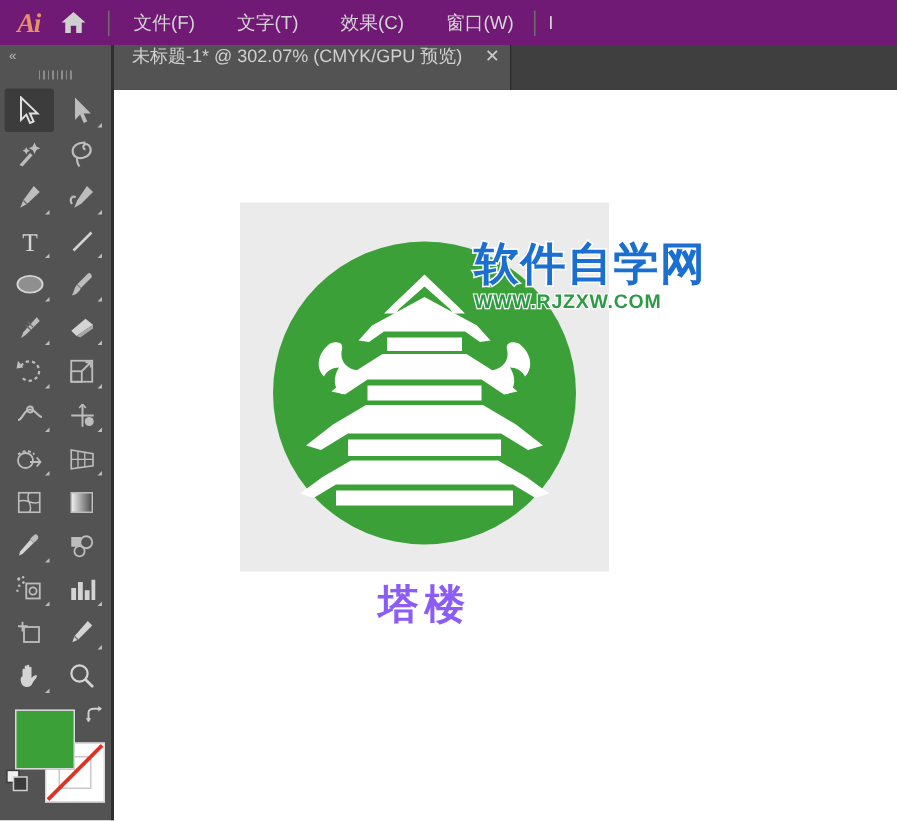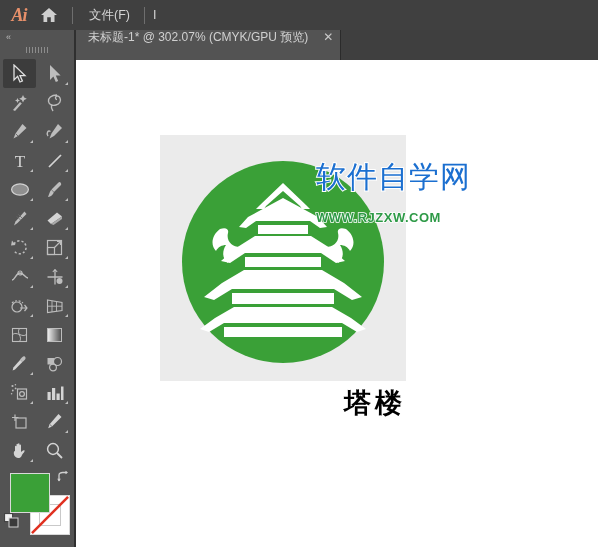--- a/index.html
+++ b/index.html
@@ -7,21 +7,21 @@
   body {
     font-family:"Liberation Sans","DejaVu Sans",sans-serif;
     background:#ffffff;
     -webkit-font-smoothing:antialiased;
   }
   #app { position:relative; width:598px; height:547px; }
 
   
   .menubar{
     position:absolute; left:0; top:0; width:598px; height:30px;
-    background:#404040; display:flex; align-items:center;
+    background:#701a75; display:flex; align-items:center;
   }
   .ai-logo{
     width:34px; height:30px; display:flex; align-items:center; justify-content:center;
     color:#e8906a; font-size:18px; font-weight:bold; font-style:italic;
     font-family:"Liberation Serif","DejaVu Serif",serif; letter-spacing:-1px;
     padding-left:4px;
   }
   .home-btn{
     width:30px; height:30px; display:flex; align-items:center; justify-content:center;
   }
@@ -107,53 +107,56 @@
   }
   .artboard{
     position:absolute; left:82px; top:75px; width:246px; height:246px;
     background:#ebebeb;
   }
   .logo-wrap{
     position:absolute; left:82px; top:75px; width:246px; height:246px;
   }
   .label{
     position:absolute; left:82px; top:325px; width:246px;
-    text-align:right; color:#000000; font-size:27px; font-weight:bold;
+    text-align:center; color:#8b5cf6; font-size:27px; font-weight:bold;
     font-family:"DejaVu Sans","Liberation Sans",sans-serif; letter-spacing:4px;
   }
   .watermark{
     position:absolute; left:238px; top:102px; width:180px; text-align:left;
     pointer-events:none;
   }
   .wm-main{
-    font-size:30px; font-weight:normal; color:#1b6fd0; letter-spacing:1px;
+    font-size:30px; font-weight:bold; color:#1b6fd0; letter-spacing:1px;
     font-family:"DejaVu Sans","Liberation Sans",sans-serif; line-height:1;
     -webkit-text-stroke:2px #ffffff; paint-order:stroke fill;
   }
   .wm-sub{
     font-size:13px; font-weight:bold; color:#2e9a47; letter-spacing:0.5px;
-    font-family:"Liberation Sans",sans-serif; margin-top:18px;
+    font-family:"Liberation Sans",sans-serif; margin-top:1px;
     -webkit-text-stroke:1.5px #ffffff; paint-order:stroke fill;
   }
 </style>
 </head>
 <body>
 
 <div id="app">
 
   <div class="menubar">
     <div class="ai-logo">Ai</div>
     <div class="home-btn">
       <svg width="18" height="16" viewBox="0 0 18 16">
         <path d="M9 1 L17 8 L14.5 8 L14.5 15 L10.8 15 L10.8 10.2 L7.2 10.2 L7.2 15 L3.5 15 L3.5 8 L1 8 Z" fill="#cfcfcf"></path>
       </svg>
     </div>
     <div class="vsep"></div>
     <div class="menu-items">
       <div class="menu-item">文件(F)</div>
+      <div class="menu-item">文字(T)</div>
+      <div class="menu-item">效果(C)</div>
+      <div class="menu-item">窗口(W)</div>
     </div>
     <div class="menu-tailsep"></div>
     <div class="menu-tail">I</div>
   </div>
 
   <div class="tabbar">
     <div class="doc-tab">
       <span class="tab-title">未标题-1* @ 302.07% (CMYK/GPU 预览)</span>
       <span class="tab-close">✕</span>
     </div>

